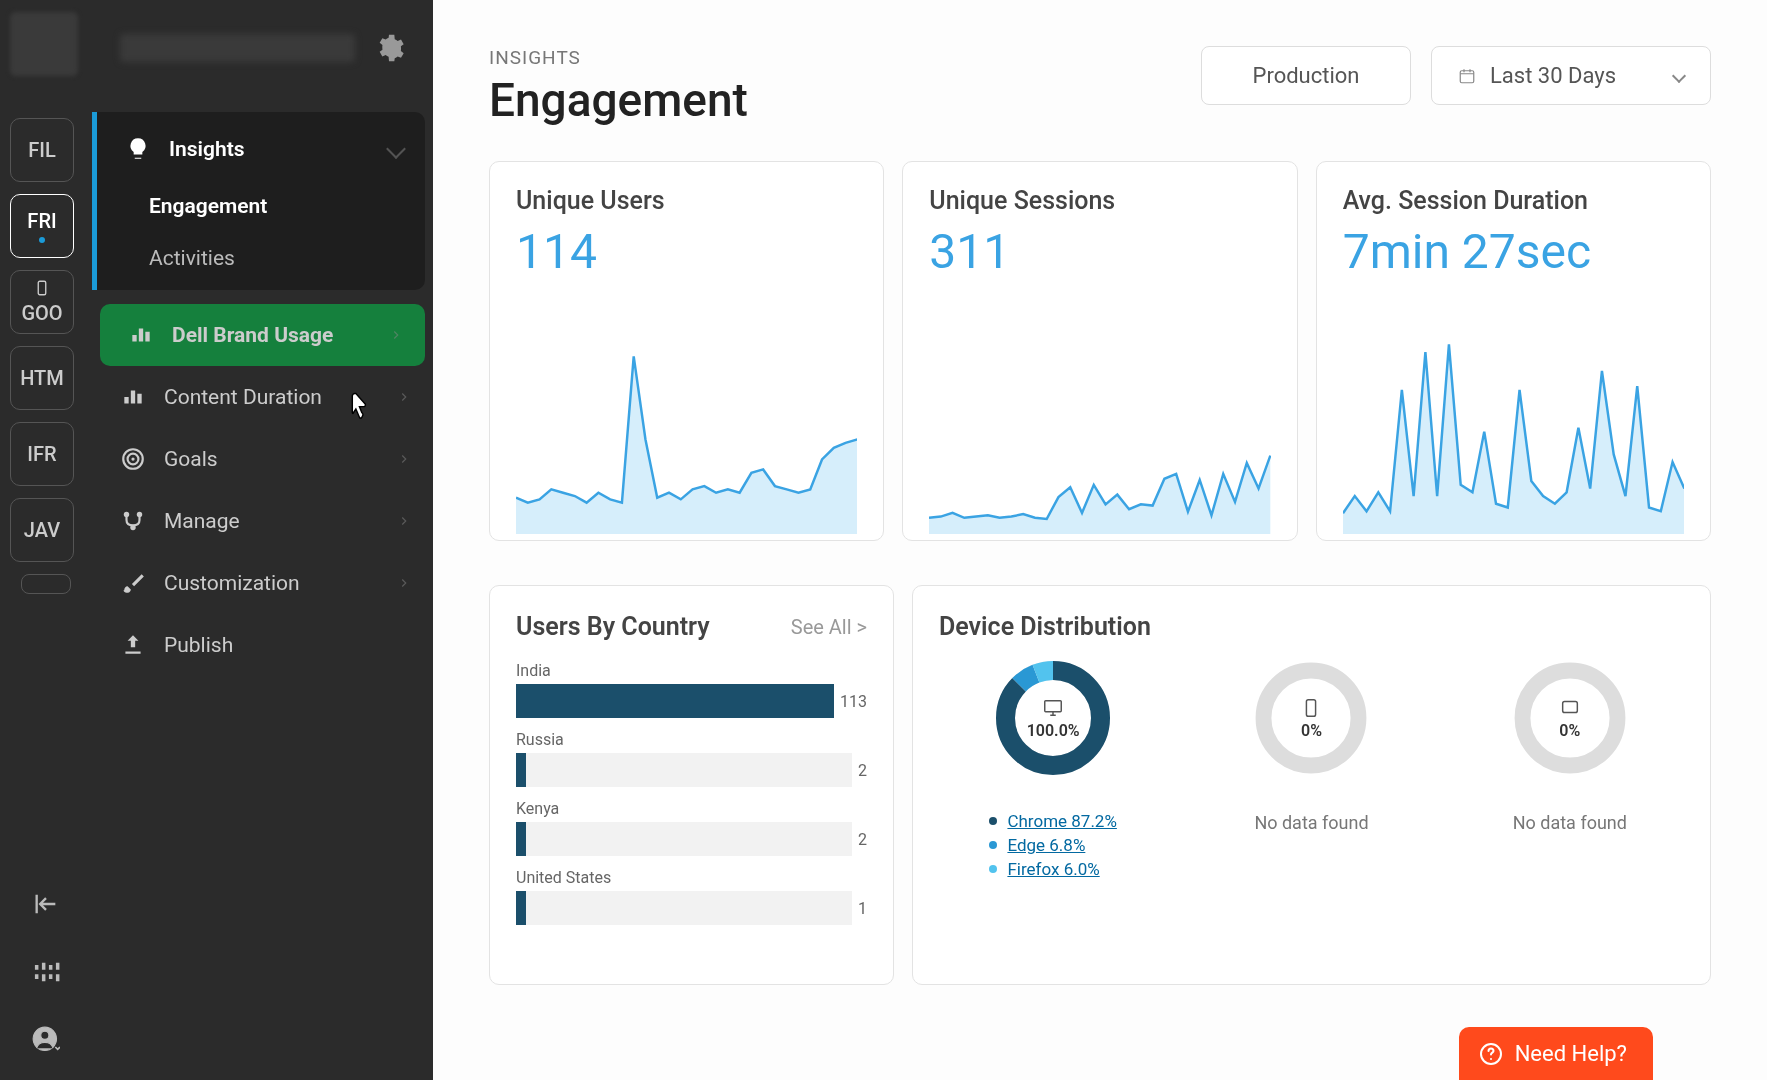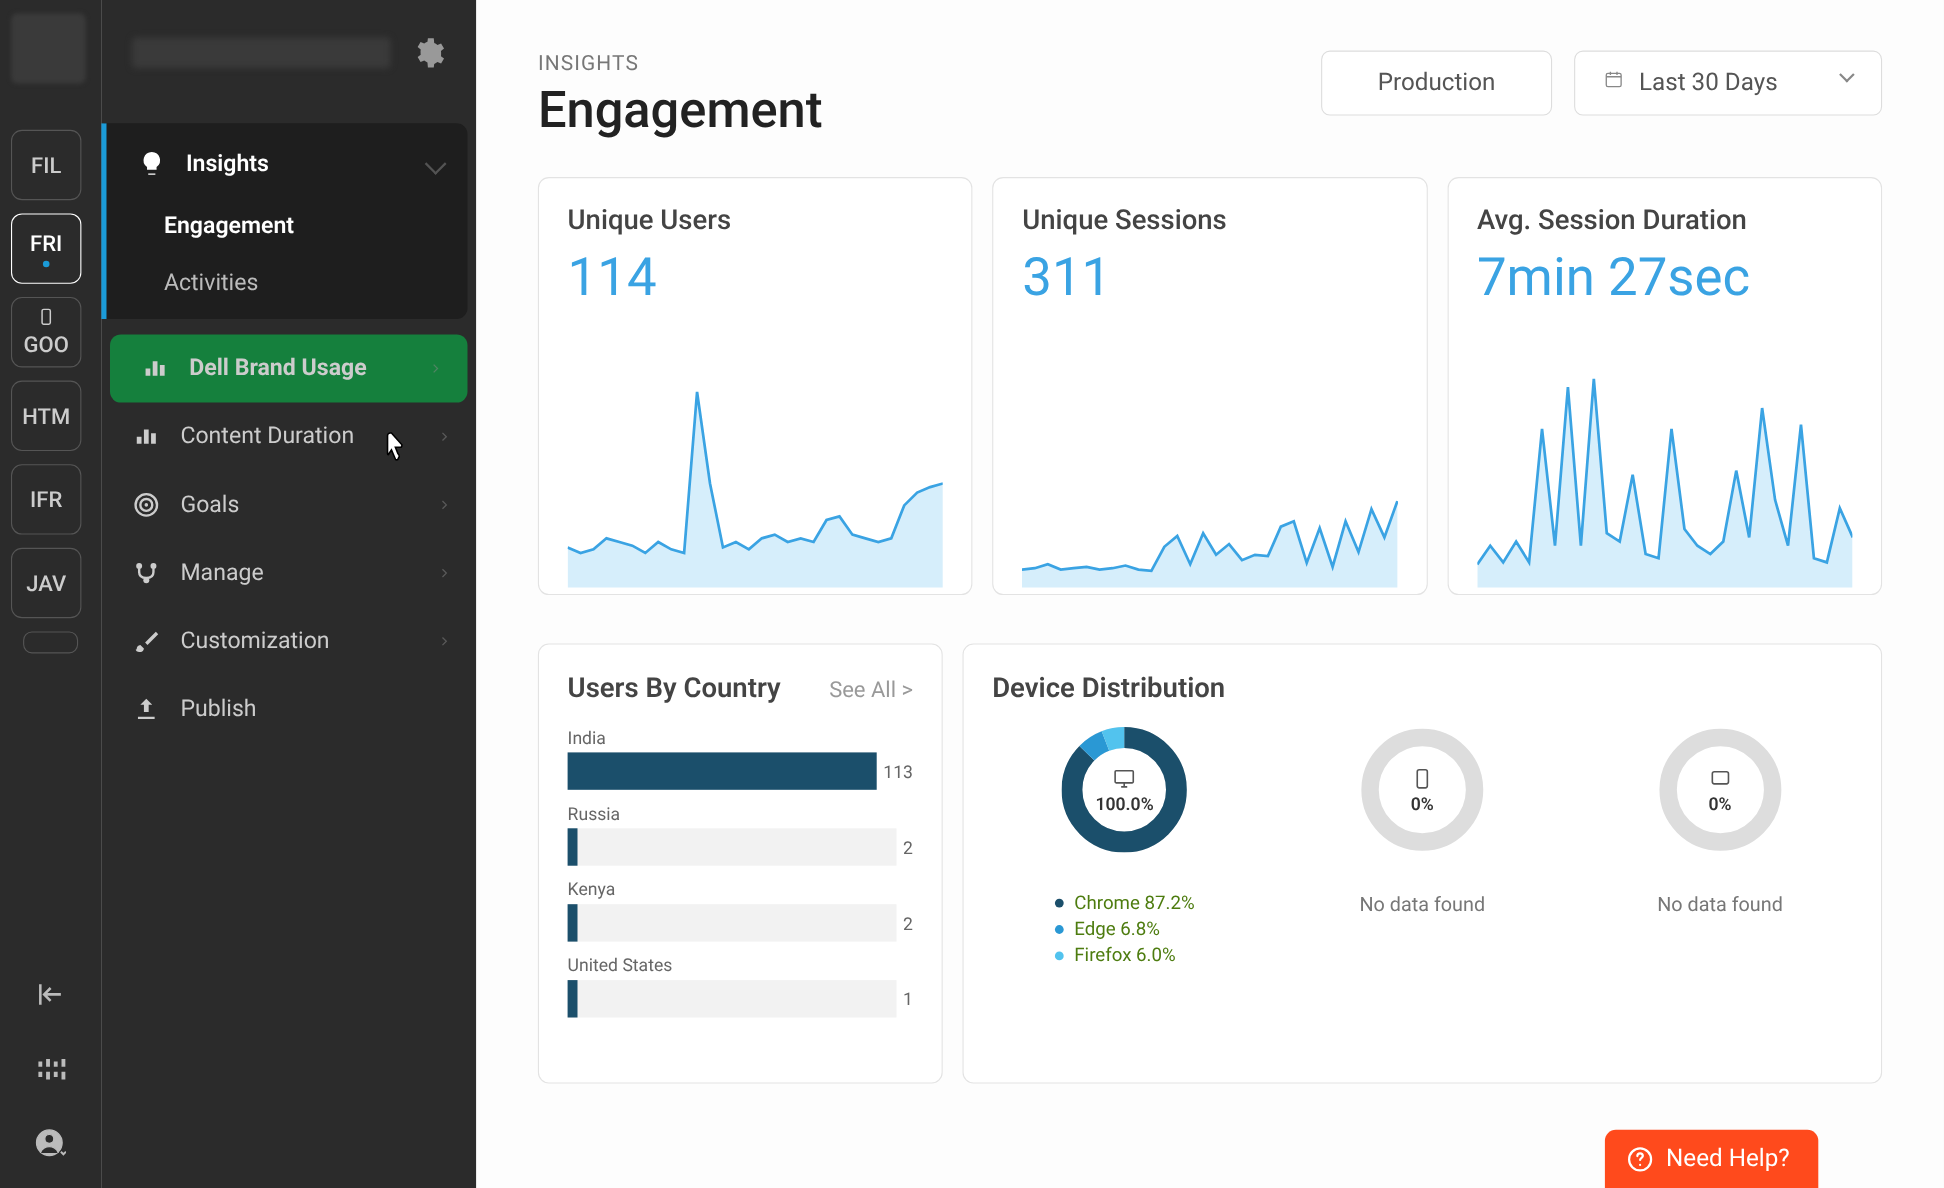--- a/index.html
+++ b/index.html
@@ -33,51 +33,51 @@
 .nav-sub.active { color:#fff; font-weight:600;}
 .cursor { position:absolute; top:390px; left:252px; width:38px; height:38px; pointer-events:none;}
 .cursor svg { width:100%; height:100%; fill:#fff; stroke:#000; stroke-width:1.2;}
 
 
 .main { flex:1; padding:46px 56px; overflow:hidden; background:#fdfdfd; position:relative;}
 .page-head { display:flex; align-items:flex-start; gap:20px; margin-bottom:34px;}
 .titles .crumb { font-size:19px; color:#777; letter-spacing:1px; margin-bottom:4px;}
 .titles h1 { font-size:46px; color:#222; font-weight:500;}
 .head-spacer { flex:1; }
-.selector { background:#fff; border:1.5px solid #ddd; border-radius:8px; padding:16px 26px; font-size:22px; color:#555; display:flex; align-items:flex-start; gap:14px; cursor:pointer; min-width:210px;}
+.selector { background:#fff; border:1.5px solid #ddd; border-radius:8px; padding:16px 26px; font-size:22px; color:#555; display:flex; align-items:center; gap:14px; cursor:pointer; min-width:210px;}
 .selector svg { width:18px; height:18px; fill:#888;}
 .selector .drop { margin-left:auto; }
 
 .cards { display:flex; gap:18px; margin-bottom:44px;}
 .card { flex:1; background:#fff; border:1.5px solid #e3e3e3; border-radius:10px; padding:24px 26px 0 26px; display:flex; flex-direction:column; min-height:380px;}
 .card-title { font-size:25px; color:#444; margin-bottom:8px; font-weight:500;}
 .card-value { font-size:48px; color:#3aa3e3; margin-bottom:4px;}
 .spark { flex:1; display:flex; align-items:flex-end; }
 .spark svg { width:100%; height:230px; }
 
 .row2 { display:flex; gap:18px;}
 .panel { background:#fff; border:1.5px solid #e3e3e3; border-radius:10px; padding:26px 26px 0 26px; min-height:400px;}
-.panel.country { width:368px;}
+.panel.country { width:405px;}
 .panel.devices { flex:1;}
 .panel-head { display:flex; align-items:center; margin-bottom:20px;}
 .panel-title { font-size:25px; color:#444; font-weight:600; }
 .panel-head .see { margin-left:auto; color:#999; font-size:20px;}
 .country-group { margin-bottom:12px; }
 .country-label { font-size:16px; color:#666; margin-bottom:4px;}
 .bar-wrap { display:flex; align-items:center; height:34px;}
 .bar-bg { flex:1; background:#f2f2f2; height:34px; position:relative;}
 .bar-fill { background:#1b4f6b; height:100%;}
 .bar-val { font-size:16px; color:#666; margin-left:6px;}
 .donut-row { display:flex; gap:30px; margin-top:8px;}
 .donut-col { flex:1; display:flex; flex-direction:column; align-items:center; }
 .donut-chart { width:114px; height:114px; position:relative;}
 .donut-chart svg { width:100%; height:100%; transform:rotate(-90deg);}
 .donut-center { position:absolute; top:0; left:0; width:100%; height:100%; display:flex; flex-direction:column; align-items:center; justify-content:center; gap:2px; font-size:16px; color:#333; font-weight:600;}
 .donut-center svg { width:22px; height:22px; fill:#555; transform:none;}
-.legend { margin-top:36px; font-size:17px; color:#4d7c0f;}
+.legend { margin-top:36px; font-size:17px; color:#0369a1;text-decoration:underline;}
 .legend li { list-style:none; display:flex; align-items:center; gap:10px; margin-bottom:4px;}
 .legend .swatch { width:8px; height:8px; border-radius:50%;}
 .nodata { font-size:18px; color:#777; text-align:center; margin-top:36px; line-height:1.3;}
 
 .help { position:absolute; bottom:0; right:114px; background:#ff4a1c; color:#fff; padding:14px 26px 14px 20px; border-radius:10px 10px 0 0; font-size:22px; display:flex; align-items:center; gap:12px; cursor:pointer;}
 .help svg { width:24px; height:24px; fill:#fff;}
 
 .chev-down { border:solid #888; border-width:0 2px 2px 0; padding:4px; transform:rotate(45deg);}
 </style>
 </head>

